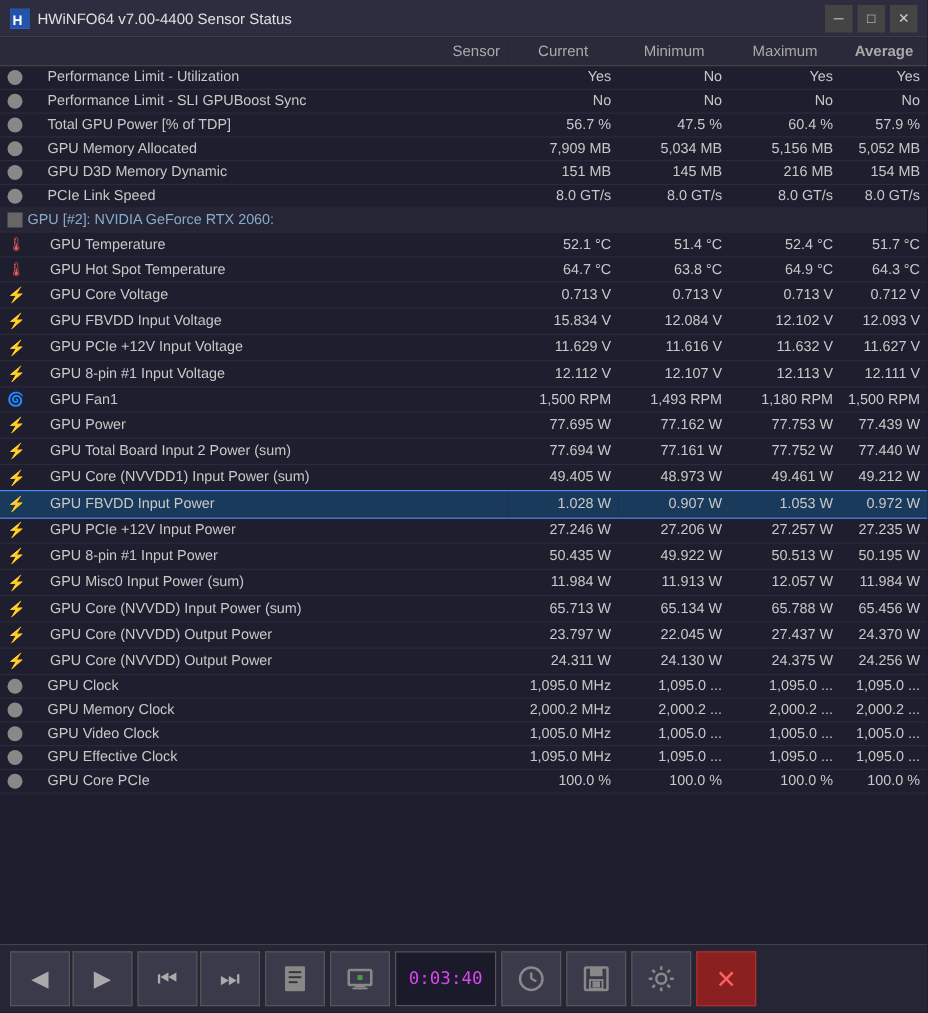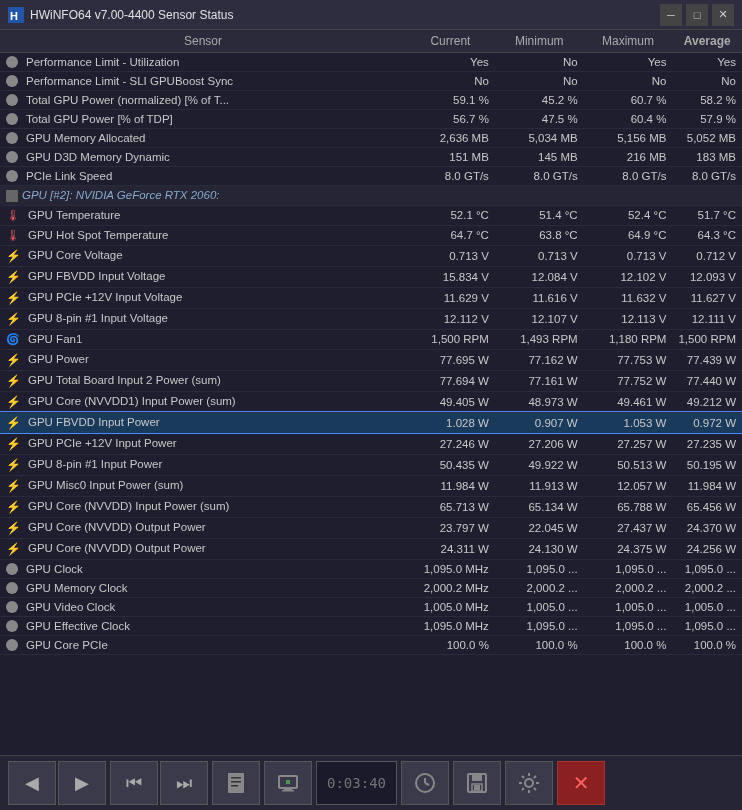--- a/index.html
+++ b/index.html
@@ -108,22 +108,22 @@
 
     td {
       padding: 3px 6px;
       text-align: right;
       white-space: nowrap;
       font-size: 11.5px;
     }
     td:first-child {
       text-align: left;
       display: flex;
-      align-items: flex-start;
-      gap: 8px;
+      align-items: center;
+      gap: 20px;
     }
 
     
     .bottom-toolbar {
       height: 55px;
       background: #252535;
       border-top: 1px solid #444;
       display: flex;
       align-items: center;
       padding: 0 8px;
@@ -138,21 +138,21 @@
       display: flex;
       align-items: center;
       justify-content: center;
       color: #aaa;
       font-size: 18px;
     }
 
     .timer-display {
       background: #1a1a2a;
       border: 1px solid #555;
-      color: #737373;
+      color: #d946ef;
       font-family: monospace;
       font-size: 14px;
       padding: 16px 10px;
       height: 44px;
       display: flex;
       align-items: center;
       justify-content: center;
       min-width: 80px;
     }
 
@@ -183,21 +183,21 @@
     <button class="tb-btn">□</button>
     <button class="tb-btn close">✕</button>
   </div>
 </div>
 
 <div class="main-content">
   <div class="table-container">
     <table>
       <thead>
         <tr>
-          <th style="width:55%; text-align:center;">Sensor</th>
+          <th style="width:55%; text-align:right;">Sensor</th>
           <th style="width:12%;">Current</th>
           <th style="width:12%;">Minimum</th>
           <th style="width:12%;">Maximum</th>
           <th style="width:12%;font-weight:bold;">Average</th>
         </tr>
       </thead>
       <tbody id="table-body">
       <tr>
             <td>
               <span style="width: 12px; height: 12px; background: rgb(136, 136, 136); border-radius: 50%; display: inline-block; flex-shrink: 0;"></span>
@@ -214,69 +214,59 @@
               <span>Performance Limit - SLI GPUBoost Sync</span>
             </td>
             <td>No</td>
             <td>No</td>
             <td>No</td>
             <td>No</td>
           </tr>
           <tr>
             <td>
               <span style="width: 12px; height: 12px; background: rgb(136, 136, 136); border-radius: 50%; display: inline-block; flex-shrink: 0;"></span>
-              <span>Total GPU Power (normalized) [% of T...</span>
-            </td>
-            <td>59.1 %</td>
-            <td>45.2 %</td>
-            <td>60.7 %</td>
-            <td>58.2 %</td>
-          </tr>
-          <tr>
-            <td>
-              <span style="width: 12px; height: 12px; background: rgb(136, 136, 136); border-radius: 50%; display: inline-block; flex-shrink: 0;"></span>
               <span>Total GPU Power [% of TDP]</span>
             </td>
             <td>56.7 %</td>
             <td>47.5 %</td>
             <td>60.4 %</td>
             <td>57.9 %</td>
           </tr>
           <tr>
             <td>
               <span style="width: 12px; height: 12px; background: rgb(136, 136, 136); border-radius: 50%; display: inline-block; flex-shrink: 0;"></span>
               <span>GPU Memory Allocated</span>
             </td>
-            <td>2,636 MB</td>
+            <td>7,909 MB</td>
             <td>5,034 MB</td>
             <td>5,156 MB</td>
             <td>5,052 MB</td>
           </tr>
           <tr>
             <td>
               <span style="width: 12px; height: 12px; background: rgb(136, 136, 136); border-radius: 50%; display: inline-block; flex-shrink: 0;"></span>
               <span>GPU D3D Memory Dynamic</span>
             </td>
             <td>151 MB</td>
             <td>145 MB</td>
             <td>216 MB</td>
-            <td>183 MB</td>
+            <td>154 MB</td>
           </tr>
           <tr>
             <td>
               <span style="width: 12px; height: 12px; background: rgb(136, 136, 136); border-radius: 50%; display: inline-block; flex-shrink: 0;"></span>
               <span>PCIe Link Speed</span>
             </td>
             <td>8.0 GT/s</td>
             <td>8.0 GT/s</td>
             <td>8.0 GT/s</td>
             <td>8.0 GT/s</td>
           </tr>
           <tr class="section-header">
-            <td colspan="5" style="text-align: left; font-style: italic; color: rgb(136, 170, 204); display: table-cell;"><span style="width: 12px; height: 12px; background: rgb(102, 102, 102); display: inline-block; margin-right: 4px; vertical-align: middle;"></span><span>GPU [#2]: NVIDIA GeForce RTX 2060:</span></td>
+            <td colspan="5" style="text-align: left; color: rgb(136, 170, 204); display: table-cell;"><span style="width: 12px; height: 12px; background: rgb(102, 102, 102); display: inline-block; margin-right: 4px; vertical-align: middle;"></span><span>GPU [#2]: NVIDIA GeForce RTX 2060:</span></td>
           </tr>
           <tr>
             <td>
               <span style="color: rgb(255, 96, 96); font-size: 11px; width: 14px; display: inline-block; text-align: center;">🌡</span>
               <span>GPU Temperature</span>
             </td>
             <td>52.1 °C</td>
             <td>51.4 °C</td>
             <td>52.4 °C</td>
             <td>51.7 °C</td>

